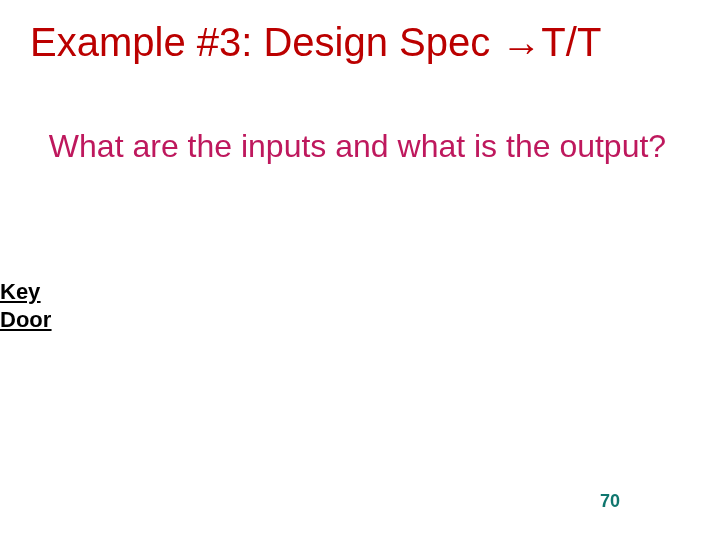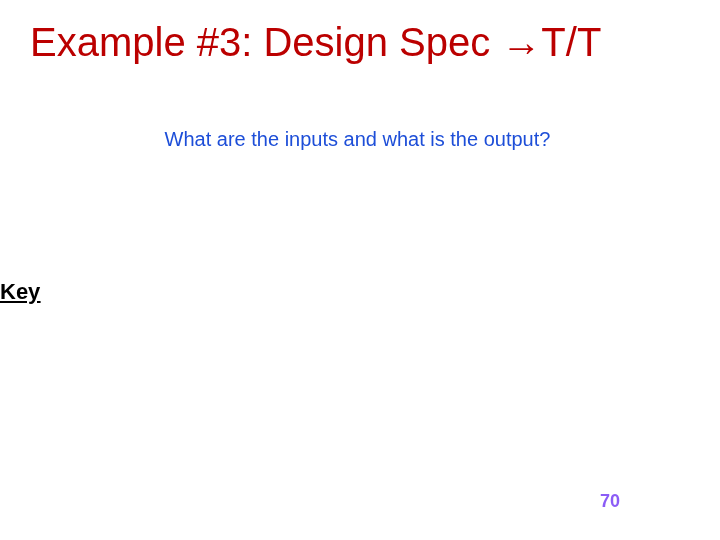--- a/index.html
+++ b/index.html
@@ -29,22 +29,22 @@
     font-weight: 400;
     color: #bb0000;
     white-space: nowrap;
   }
   .question {
     position: absolute;
     top: 128px;
     left: 0;
     right: 0;
     text-align: center;
-    font-size: 20px;
-    color: #1d4ed8;
+    font-size: 32px;
+    color: #be185d;
   }
   .inputs-label {
     position: absolute;
     top: 225px;
     left: 0;
     right: 0;
     text-align: center;
     font-size: 22px;
     font-style: italic;
     color: #000000;
@@ -63,32 +63,33 @@
   .inputs-list div {
     font-weight: bold;
     text-decoration: underline;
   }
   .page-number {
     position: absolute;
     bottom: 28px;
     right: 95px;
     font-size: 18px;
     font-weight: bold;
-    color: #8b5cf6;
+    color: #0f766e;
   }
 </style>
 </head>
 <body>
 
 <div class="slide">
 
   <div class="title">Example #3: Design Spec →T/T</div>
 
   <div class="question">What are the inputs and what is the output?</div>
 
 
   <div class="inputs-list">
     <div>Key</div>
+    <div>Door</div>
   </div>
 
   <div class="page-number">70</div>
 
 </div>
 
 </body></html>

